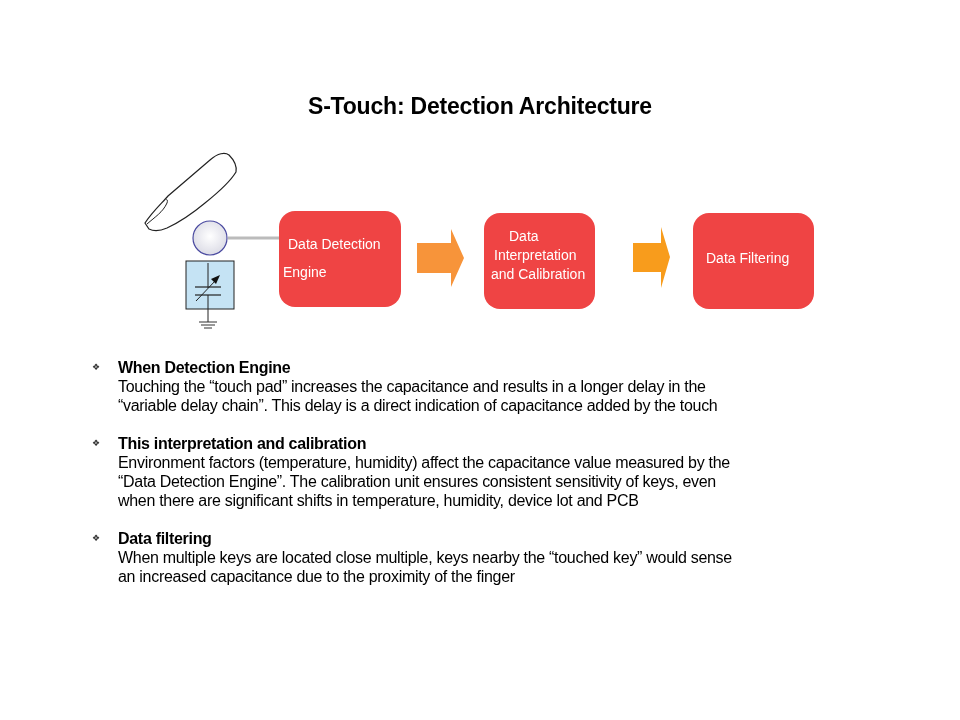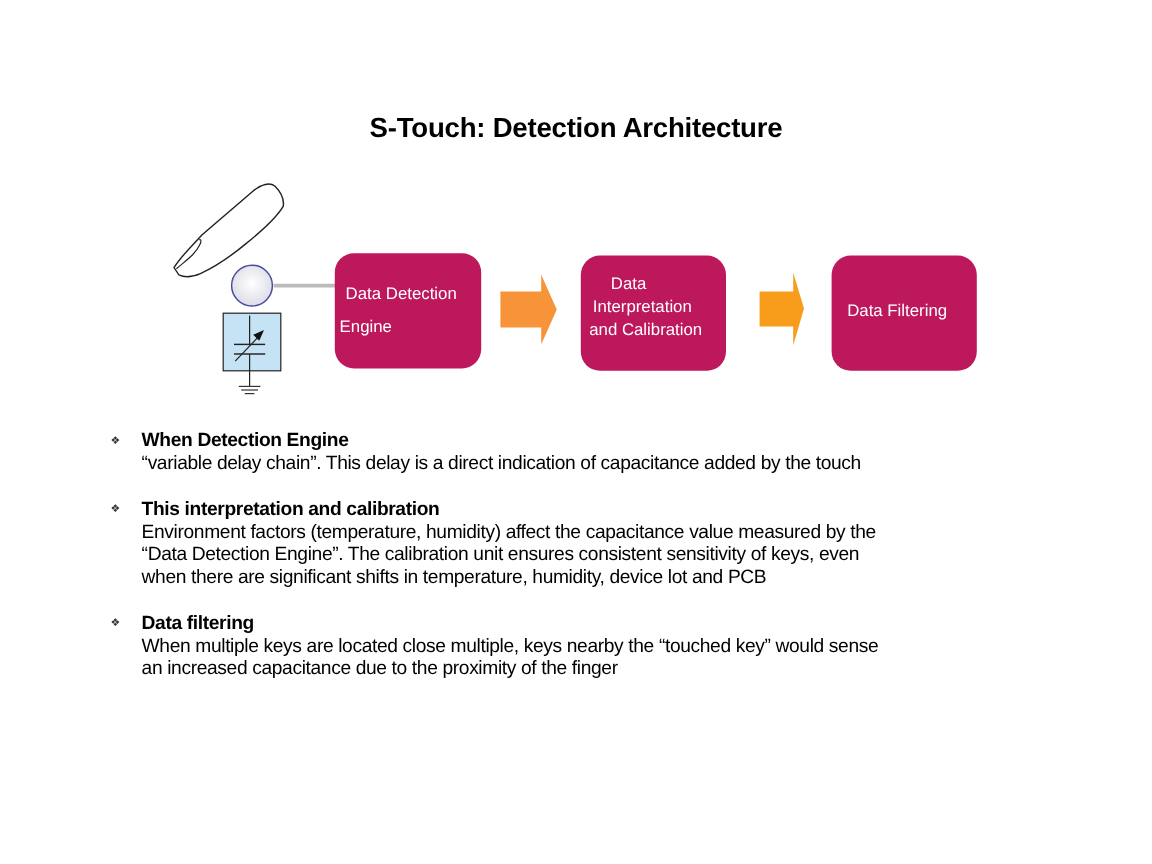--- a/index.html
+++ b/index.html
@@ -1,25 +1,25 @@
 <!DOCTYPE html>
 <html><head>
   <meta charset="utf-8">
   <style>
     html, body { margin: 0; padding: 0; background: #ffffff; }
     body { width: 960px; height: 720px; position: relative; overflow: hidden;
            font-family: "Liberation Sans", sans-serif; color: #000; }
     .title { position: absolute; left: 0; width: 960px; top: 60px; text-align: center;
              font-weight: bold; font-size: 23px; letter-spacing: -0.2px; margin-top: 33px; }
     .diagram { position: absolute; left: 0; top: 0; width: 960px; height: 340px; }
-    .block { position: absolute; background: #be185d; border-radius: 16px; color: #ffffff;
+    .block { position: absolute; background: #ef4444; border-radius: 16px; color: #ffffff;
              font-size: 14px; }
     .block span { position: absolute; white-space: nowrap; }
     .b1 { left: 279px; top: 211px; width: 122px; height: 96px; }
-    .b2 { left: 484px; top: 213px; width: 121px; height: 96px; }
+    .b2 { left: 484px; top: 213px; width: 111px; height: 96px; }
     .b3 { left: 693px; top: 213px; width: 121px; height: 96px; }
     .bullets { position: absolute; left: 92px; top: 358px; width: 800px; }
     .item { position: relative; padding-left: 26px; margin-bottom: 19px; }
     .item .dot { position: absolute; left: 0; top: 4px; font-size: 9px; color: #333; }
     .item .head { font-weight: bold; font-size: 16px; line-height: 19px; letter-spacing: -0.3px; }
     .item .body { font-size: 16px; line-height: 19px; letter-spacing: -0.3px; }
   </style>
 </head>
 <body>
 
@@ -74,20 +74,21 @@
   </div>
   <div class="block b3">
     <span style="left:13px;top:37px">Data Filtering</span>
   </div>
 </div>
 
 <div class="bullets">
   <div class="item">
     <span class="dot">❖</span>
     <div class="head">When Detection Engine</div>
+    <div class="body">Touching the “touch pad” increases the capacitance and results in a longer delay in the</div>
     <div class="body">“variable delay chain”. This delay is a direct indication of capacitance added by the touch</div>
   </div>
   <div class="item">
     <span class="dot">❖</span>
     <div class="head">This interpretation and calibration</div>
     <div class="body">Environment factors (temperature, humidity) affect the capacitance value measured by the</div>
     <div class="body">“Data Detection Engine”. The calibration unit ensures consistent sensitivity of keys, even</div>
     <div class="body">when there are significant shifts in temperature, humidity, device lot and PCB</div>
   </div>
   <div class="item">

